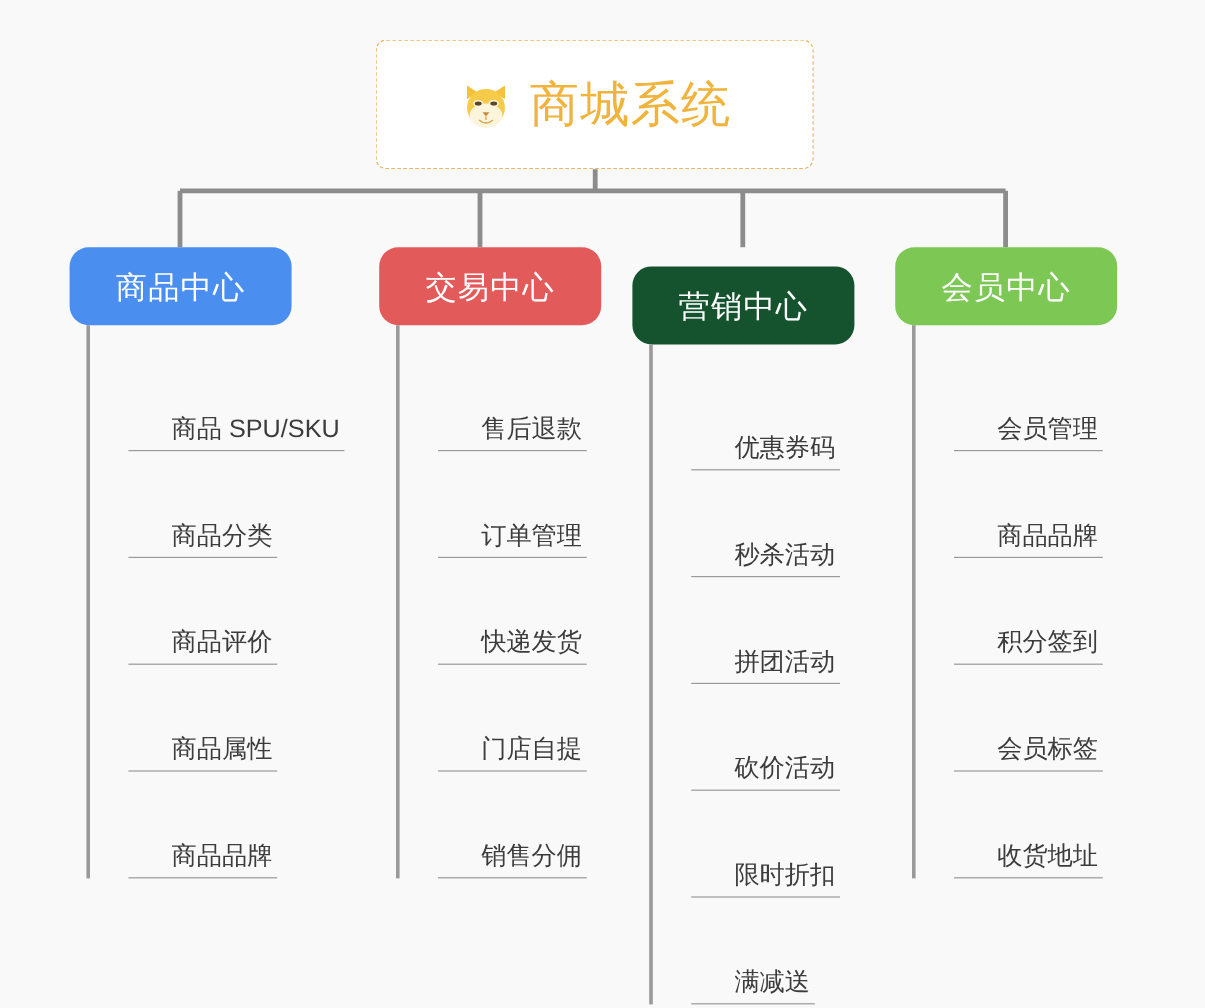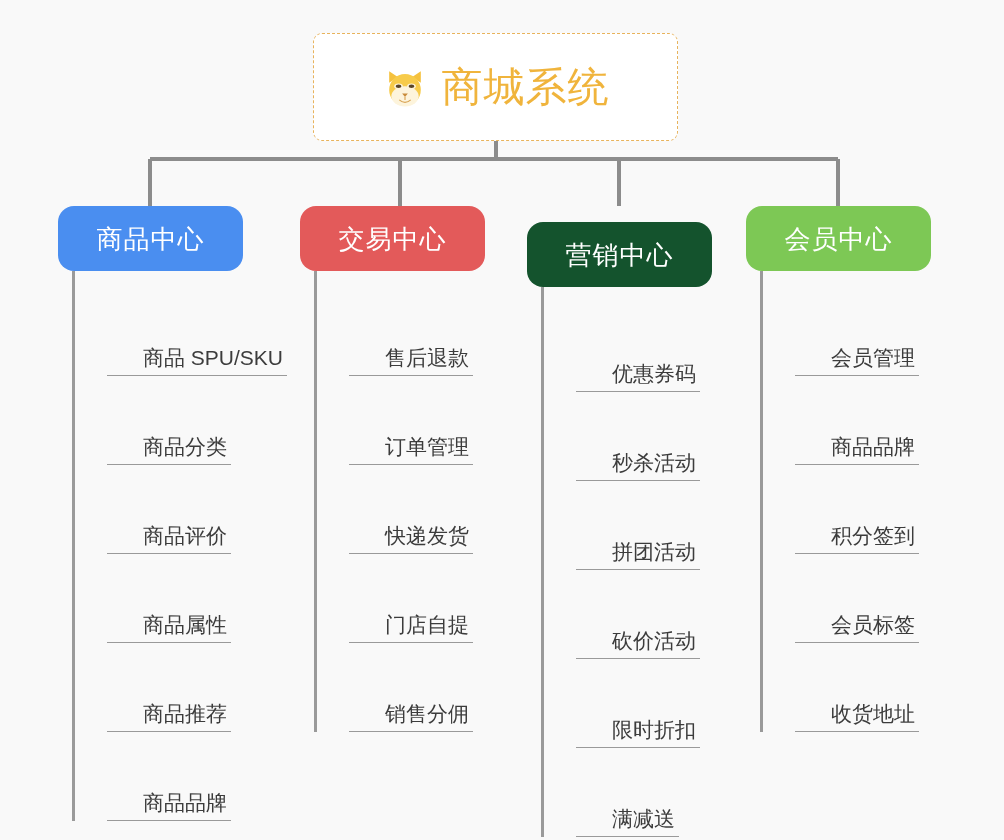--- a/index.html
+++ b/index.html
@@ -67,21 +67,21 @@
     left: 0;
     top: 206px;
     width: 1004px;
   }
   .branch {
     position: absolute;
     top: 0;
     width: 185px;
   }
   .branch-0 { left: 58px; }
-  .branch-1 { left: 300px; text-align: center; }
+  .branch-1 { left: 316px; text-align: center; }
   .branch-2 { left: 527px; }
   .branch-3 { left: 746px; }
 
   .branch-header {
     width: 185px;
     height: 65px;
     border-radius: 16px;
     box-sizing: border-box;
     display: flex;
     align-items: center;
@@ -168,23 +168,20 @@
         <div class="leaf-item">
             <span class="leaf-underline">商品分类</span>
           </div>
         <div class="leaf-item">
             <span class="leaf-underline">商品评价</span>
           </div>
         <div class="leaf-item">
             <span class="leaf-underline">商品属性</span>
           </div>
         <div class="leaf-item">
-            <span class="leaf-underline">商品推荐</span>
-          </div>
-        <div class="leaf-item">
             <span class="leaf-underline">商品品牌</span>
           </div>
       </div>
     </div>
 
     <div class="branch branch-1">
       <div class="branch-header" style="background: rgb(227, 90, 90);">
         <span>交易中心</span>
       </div>
       <div class="leaf-list">

